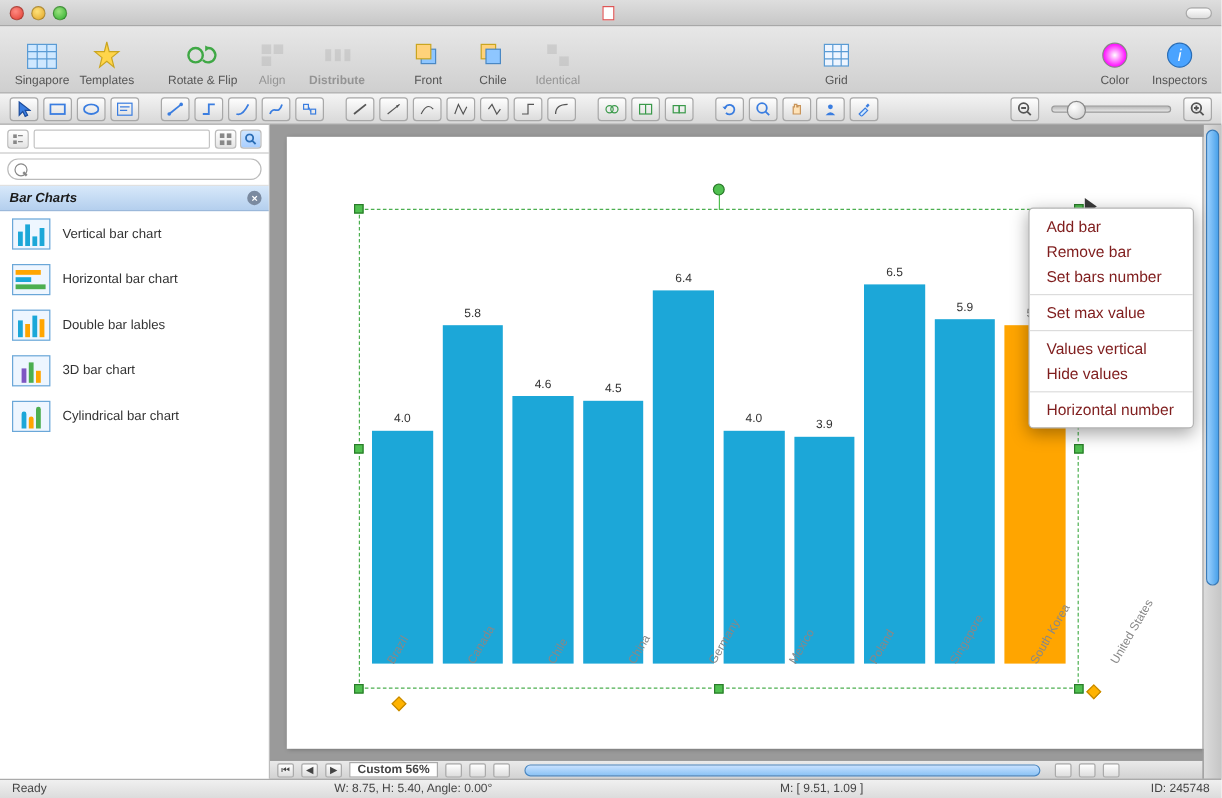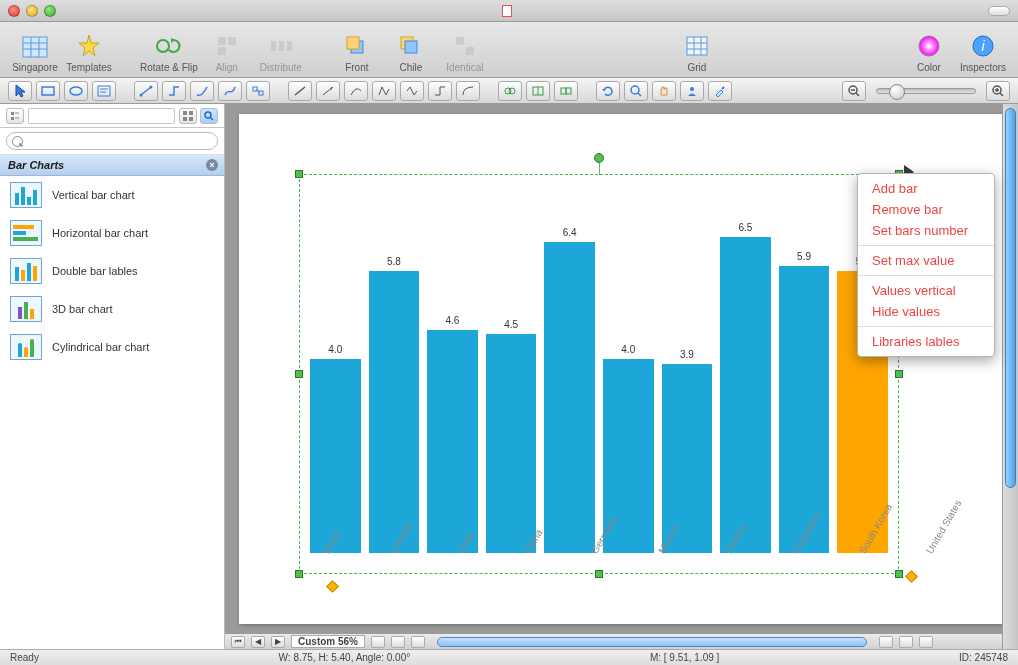--- a/index.html
+++ b/index.html
@@ -70,21 +70,21 @@
 .chart-area{position:absolute;left:10px;right:10px;top:20px;bottom:20px;display:flex;align-items:flex-end;gap:8px;}
 .bar-col{flex:1;display:flex;flex-direction:column;align-items:center;position:relative;}
 .bar-val{font-size:10px;color:#333;margin-bottom:4px;}
 .bar-rect{width:100%;background:#1ca7d8;}
 .bar-rect.hi{background:#ffa500;}
 .x-labels{position:absolute;left:70px;right:30px;top:430px;height:50px;display:flex;}
 .x-label{flex:1;text-align:left;font-size:10px;color:#888;transform:rotate(-60deg);transform-origin:left top;white-space:nowrap;position:relative;top:6px;left:12px;}
 
 
 .ctx-menu { position:absolute; left:857px; top:173px; width:138px; background:#fff; border:1px solid #b5b5b5; border-radius:4px; box-shadow:0 4px 14px rgba(0,0,0,.35); padding:4px 0; font-size:13px; z-index:50;}
-.ctx-item{padding:3px 14px;color:#ef4444;}
+.ctx-item{padding:3px 14px;color:#7f1d1d;}
 .ctx-sep{height:1px;background:#dcdcdc;margin:4px 0;}
 
 
 .bottom-bar{height:16px;background:linear-gradient(#eaeaea,#d2d2d2);border-top:1px solid #9a9a9a;display:flex;align-items:center;font-size:10px;color:#444;padding:0 6px;gap:6px;position:absolute;left:225px;right:16px;bottom:16px;}
 .bb-btn{width:14px;height:12px;border:1px solid #aaa;background:linear-gradient(#fff,#ddd);border-radius:2px;display:flex;align-items:center;justify-content:center;font-size:8px;}
 .bb-zoom{border:1px solid #aaa;background:#fff;padding:0 6px;height:13px;line-height:12px;font-weight:bold;}
 .bb-slider{flex:0 0 430px;height:10px;background:linear-gradient(#c8e1ff,#8bc3f5);border-radius:5px;border:1px solid #4a88c4;margin:0 6px;}
 .status{position:absolute;left:0;right:0;bottom:0;height:16px;background:linear-gradient(#f0f0f0,#dcdcdc);border-top:1px solid #aaa;display:flex;align-items:center;font-size:10px;color:#444;padding:0 10px;}
 .status .sp{flex:1;}
 
@@ -140,21 +140,21 @@
   <div class="tb-item" style="opacity:.5;">
     <div class="tb-icon">
         <svg width="22" height="22">
           <rect x="2" y="2" width="8" height="8" fill="#bbb"></rect>
           <rect x="12" y="2" width="8" height="8" fill="#bbb"></rect>
           <rect x="2" y="12" width="8" height="8" fill="#bbb"></rect>
         </svg>
       </div>
     <span>Align</span>
   </div>
-  <div class="tb-item" style="opacity:.5;">
+  <div class="tb-item" style="opacity:.5;font-weight:bold;">
     <div class="tb-icon">
         <svg width="24" height="22">
           <rect x="2" y="6" width="5" height="10" fill="#bbb"></rect>
           <rect x="10" y="6" width="5" height="10" fill="#bbb"></rect>
           <rect x="18" y="6" width="5" height="10" fill="#bbb"></rect>
         </svg>
       </div>
     <span>Distribute</span>
   </div>
   <div class="tb-sep"></div>
@@ -568,21 +568,21 @@
 <div class="ctx-menu">
   <div class="ctx-item">Add bar</div>
   <div class="ctx-item">Remove bar</div>
   <div class="ctx-item">Set bars number</div>
   <div class="ctx-sep"></div>
   <div class="ctx-item">Set max value</div>
   <div class="ctx-sep"></div>
   <div class="ctx-item">Values vertical</div>
   <div class="ctx-item">Hide values</div>
   <div class="ctx-sep"></div>
-  <div class="ctx-item">Libraries lables</div>
+  <div class="ctx-item">Horizontal number</div>
 </div>
 
 <div class="bottom-bar">
   <div class="bb-btn">⏮</div>
   <div class="bb-btn">◀</div>
   <div class="bb-btn">▶</div>
   <div class="bb-zoom">Custom 56%</div>
   <div class="bb-btn"></div>
   <div class="bb-btn"></div>
   <div class="bb-btn"></div>

